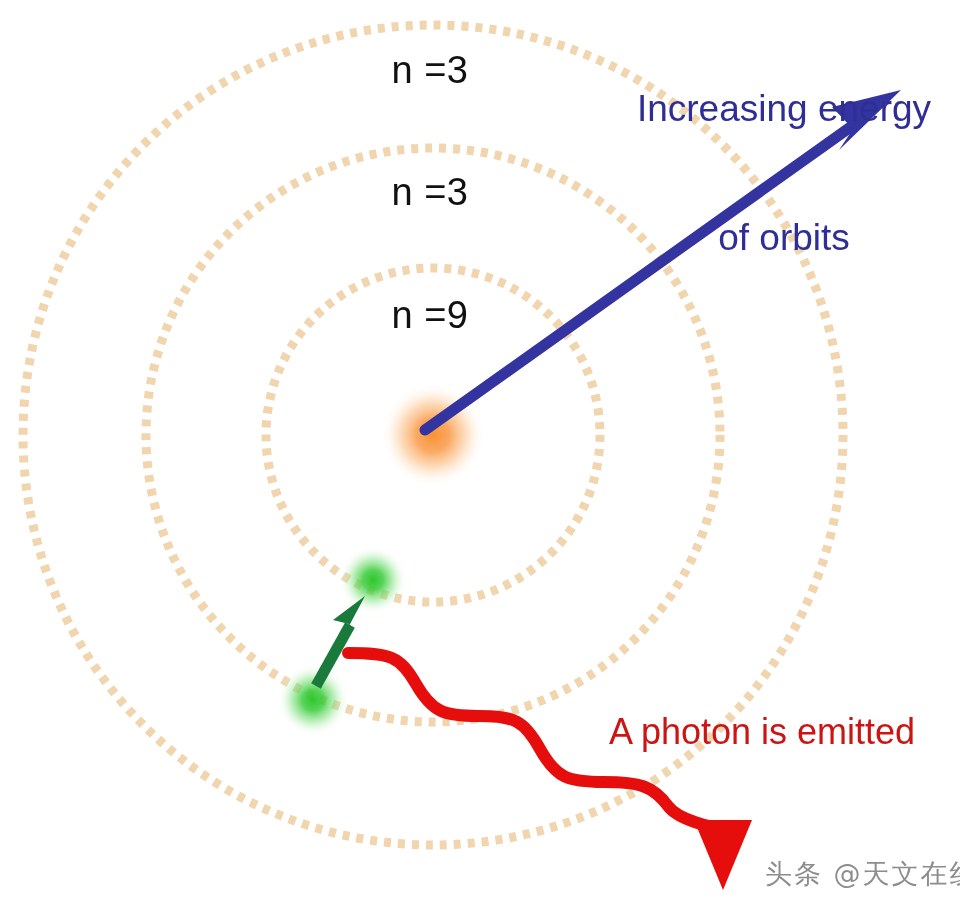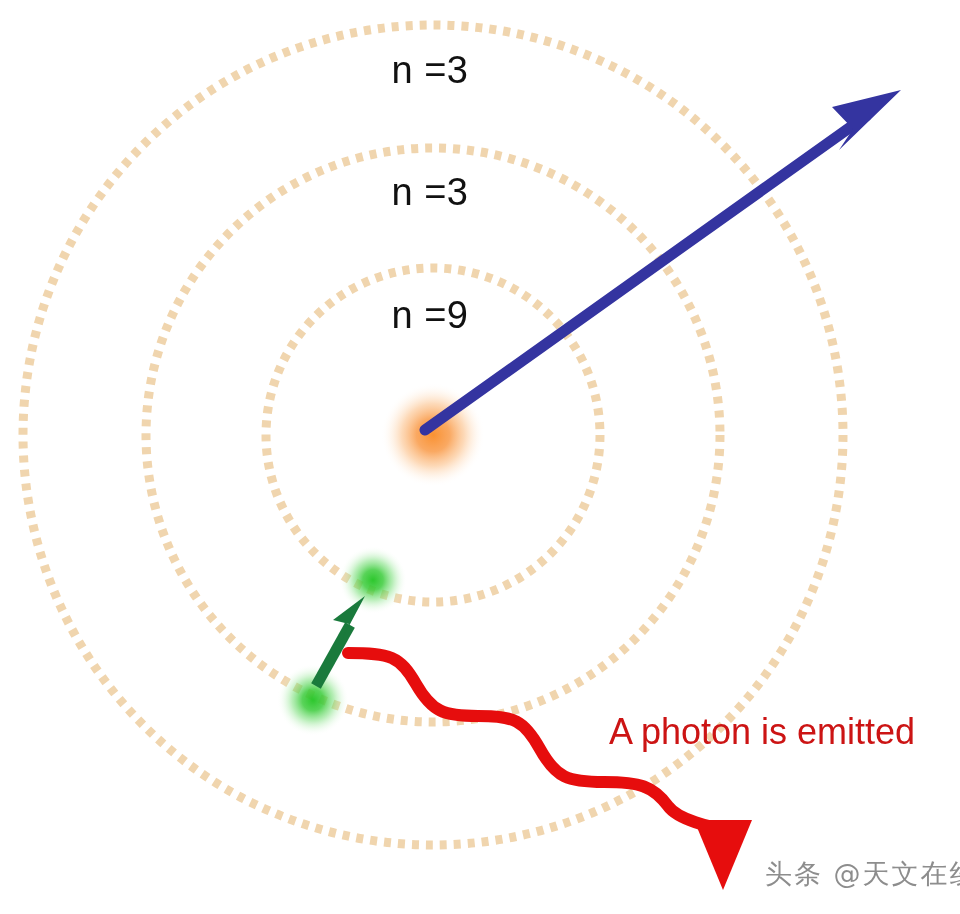--- a/index.html
+++ b/index.html
@@ -109,20 +109,24 @@
                C 632 782, 645 786, 660 806
                C 670 820, 705 828, 714 828" fill="none" stroke="#e60d0d" stroke-width="12" stroke-linecap="round" stroke-linejoin="round"></path>
       <path d="M 715 890 L 686 820 L 744 820 Z" fill="#e60d0d"></path>
     </g>
   </svg>
 
   <div class="lbl orbit-label" style="left:352px; top:49px; width:140px;">n =3</div>
   <div class="lbl orbit-label" style="left:352px; top:171px; width:140px;">n =3</div>
   <div class="lbl orbit-label" style="left:352px; top:294px; width:140px;">n =9</div>
 
+  <div class="lbl energy-label" style="left:600px; top:2px; width:352px;">
+    <div>Increasing energy</div>
+    <div>of orbits</div>
+  </div>
 
   <div class="lbl photon-label" style="left:574px; top:624px; width:360px;">
     <div>A photon is emitted</div>
   </div>
 
   <div class="lbl watermark" style="left:757px; top:859px;">头条 @天文在线</div>
 
 </div>
 
 </body></html>

